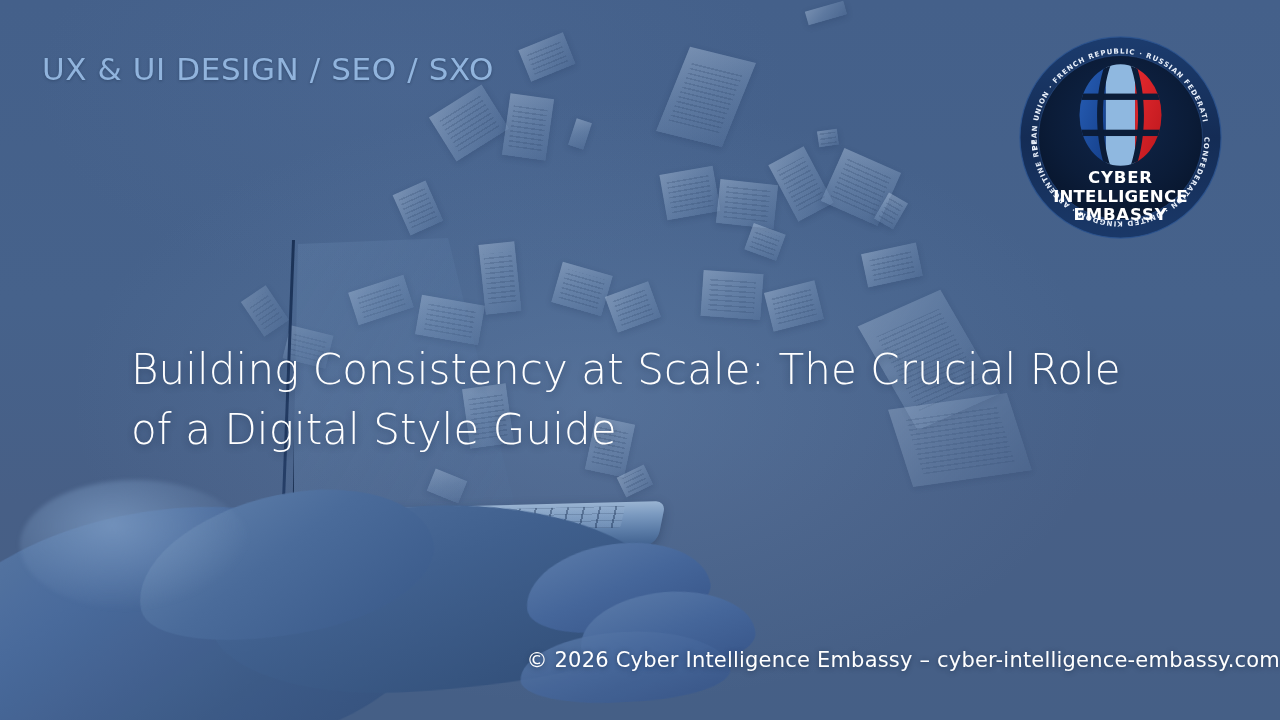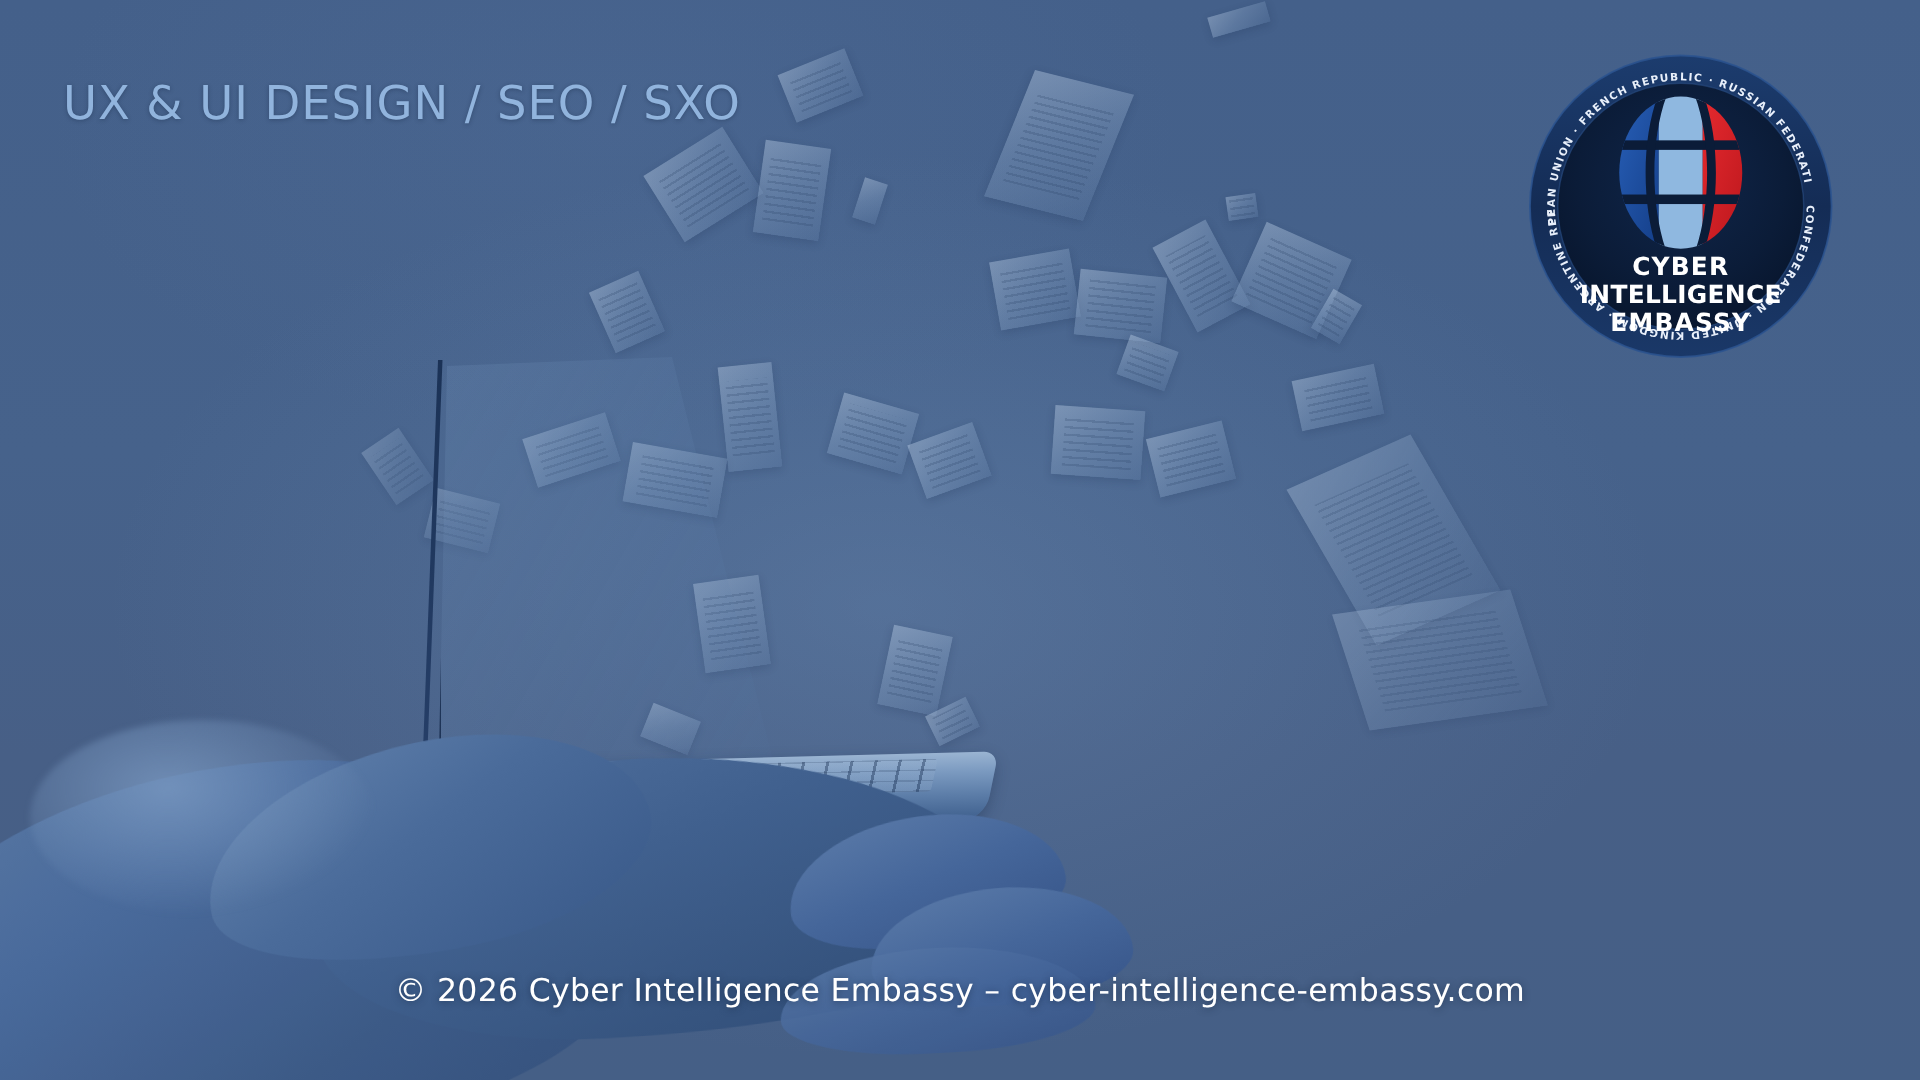--- a/index.html
+++ b/index.html
@@ -135,21 +135,21 @@
     text-shadow:0 1px 3px rgba(18,34,60,0.35);
   }
   .title {
     position:absolute; left:131px; top:340px; width:990px;
     font-size:42px; font-weight:300; line-height:1.42;
     color:#ffffff; letter-spacing:0.1px;
     text-shadow:0 2px 7px rgba(20,36,62,0.45);
   }
   .footer {
     position:absolute; left:0; right:0; top:648px;
-    text-align:center;
+    text-align:right;
     font-size:21px; font-weight:400; color:#ffffff;
     letter-spacing:0.2px;
     text-shadow:0 1px 5px rgba(18,34,60,0.55);
   }
 
   
   .logo { position:absolute; left:1018px; top:30px; width:205px; height:215px; }
   .logo svg { width:100%; height:100%; display:block; }
 </style>
 </head>
@@ -209,20 +209,21 @@
       <div class="thumb"></div>
       <div class="knuckle"></div>
       <div class="finger f1"></div>
       <div class="finger f2"></div>
       <div class="finger f3"></div>
     </div>
   </div>
 
   <div class="kicker">UX &amp; UI DESIGN / SEO / SXO</div>
 
+  <h1 class="title">Building Consistency at Scale: The Crucial Role of a Digital Style Guide</h1>
 
   <div class="footer">© 2026 Cyber Intelligence Embassy – cyber-intelligence-embassy.com</div>
 
   <div class="logo">
     <svg viewBox="0 0 210 210" xmlns="http://www.w3.org/2000/svg" aria-hidden="true">
       <defs>
         <path id="rimTop" d="M 105,105 m -86,0 a 86,86 0 1 1 172,0" fill="none" transform="rotate(-8 105 105)"></path>
         <path id="rimBot" d="M 105,105 m 86,0 a 86,86 0 0 1 -172,0" fill="none"></path>
         <radialGradient id="badgeBg" cx="50%" cy="40%" r="68%">
           <stop offset="0%" stop-color="#10264a"></stop>

